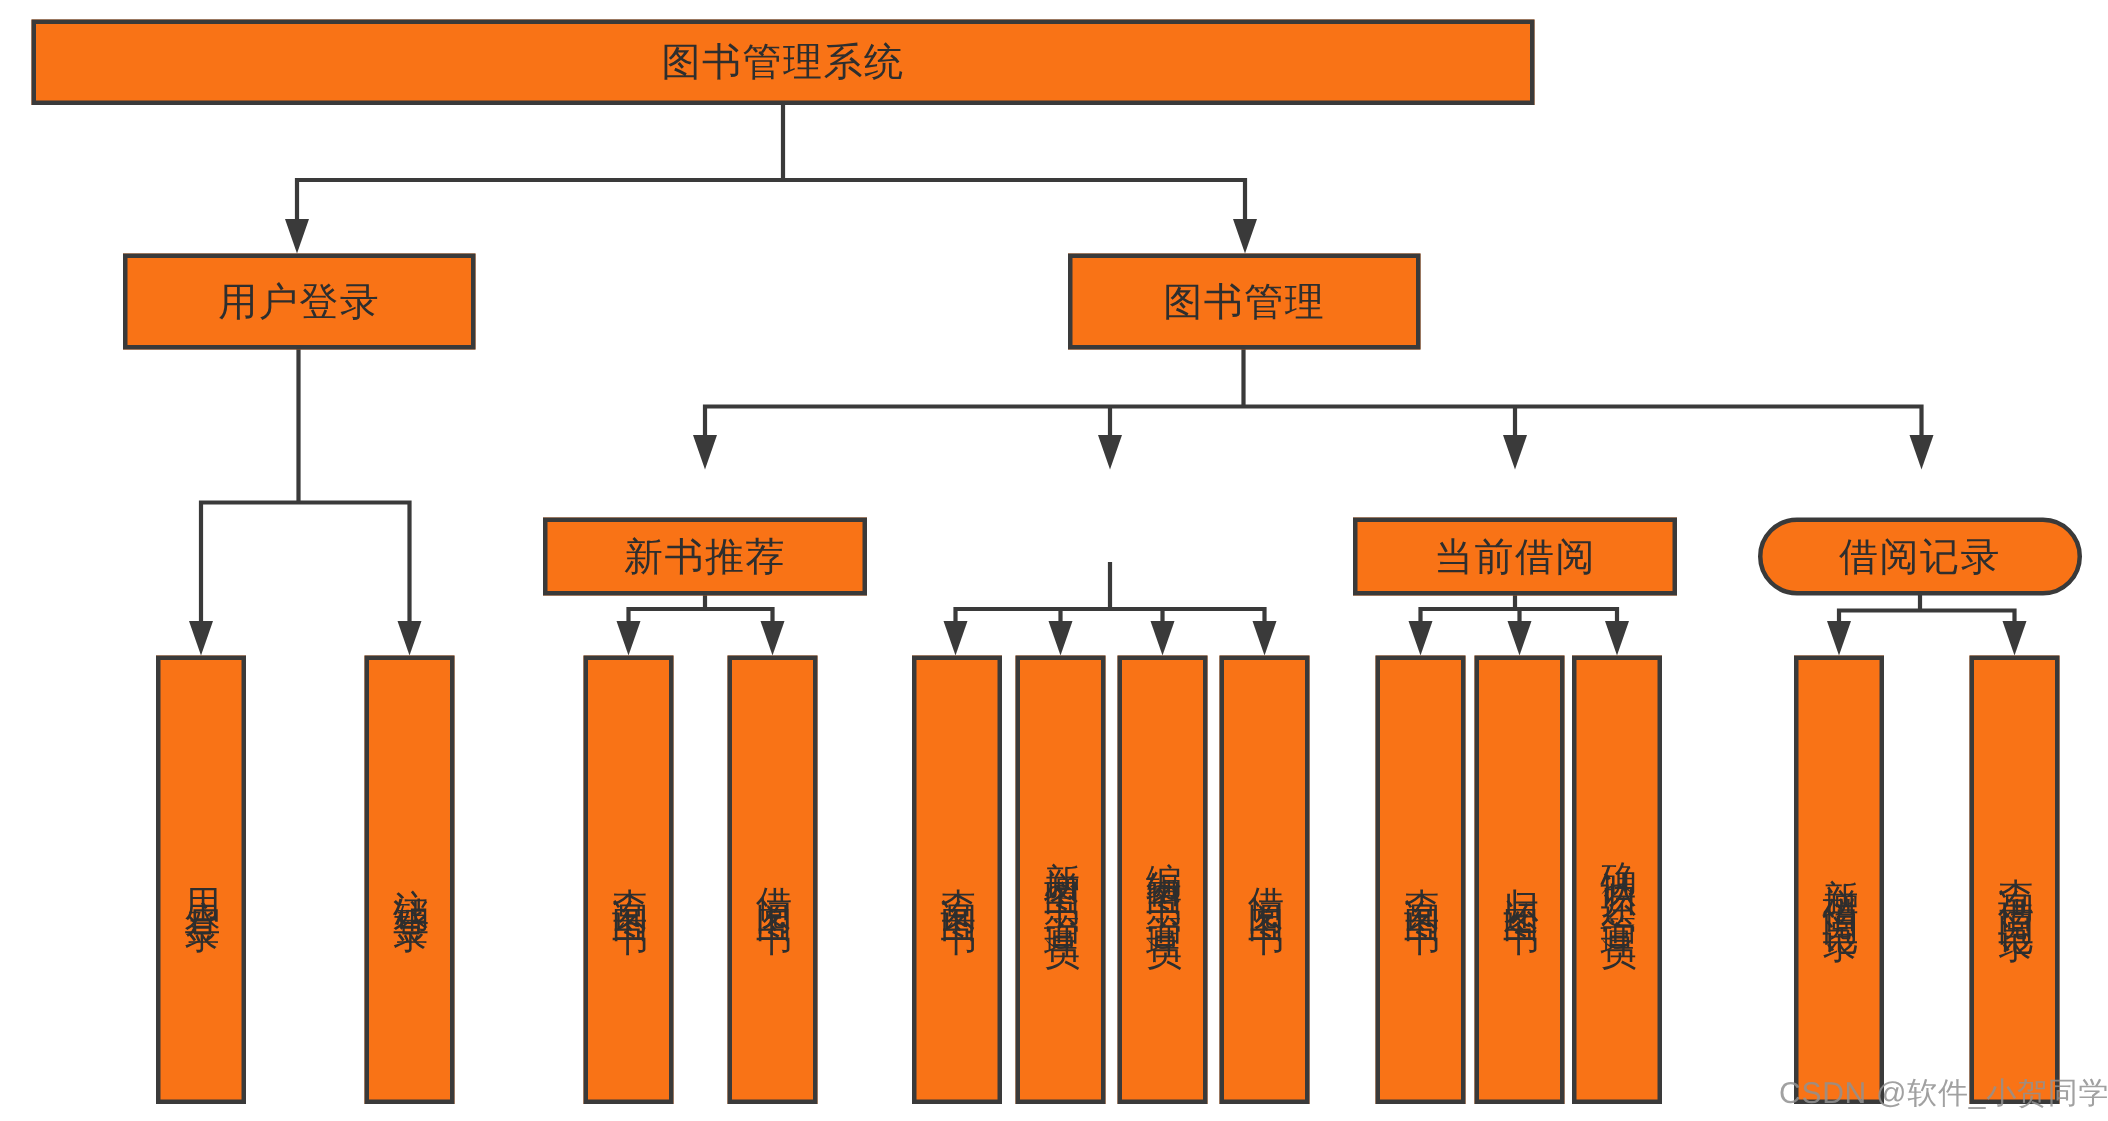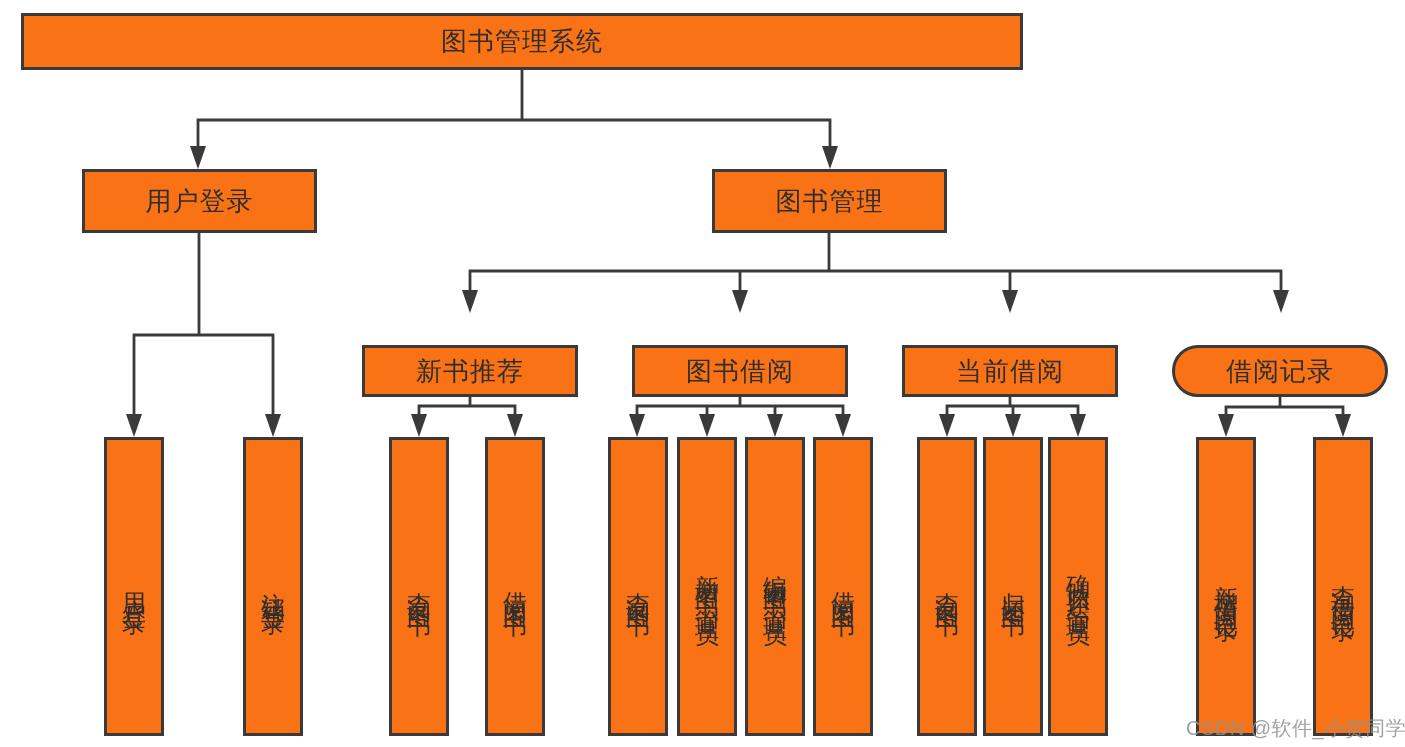--- a/index.html
+++ b/index.html
@@ -140,23 +140,20 @@
   <div class="box box-h branch-0">
     <span>用户登录</span>
   </div>
   <div class="box box-h branch-1">
     <span>图书管理</span>
   </div>
 
   <div class="box box-h section section-0">
     <span>新书推荐</span>
   </div>
-  <div class="box box-h section section-1">
-    <span>图书借阅</span>
-  </div>
   <div class="box box-h section section-2">
     <span>当前借阅</span>
   </div>
   <div class="box box-h section section-3">
     <span>借阅记录</span>
   </div>
 
   <div class="box leaf leaf-0">
     <span class="vtext">用户登录</span>
   </div>

